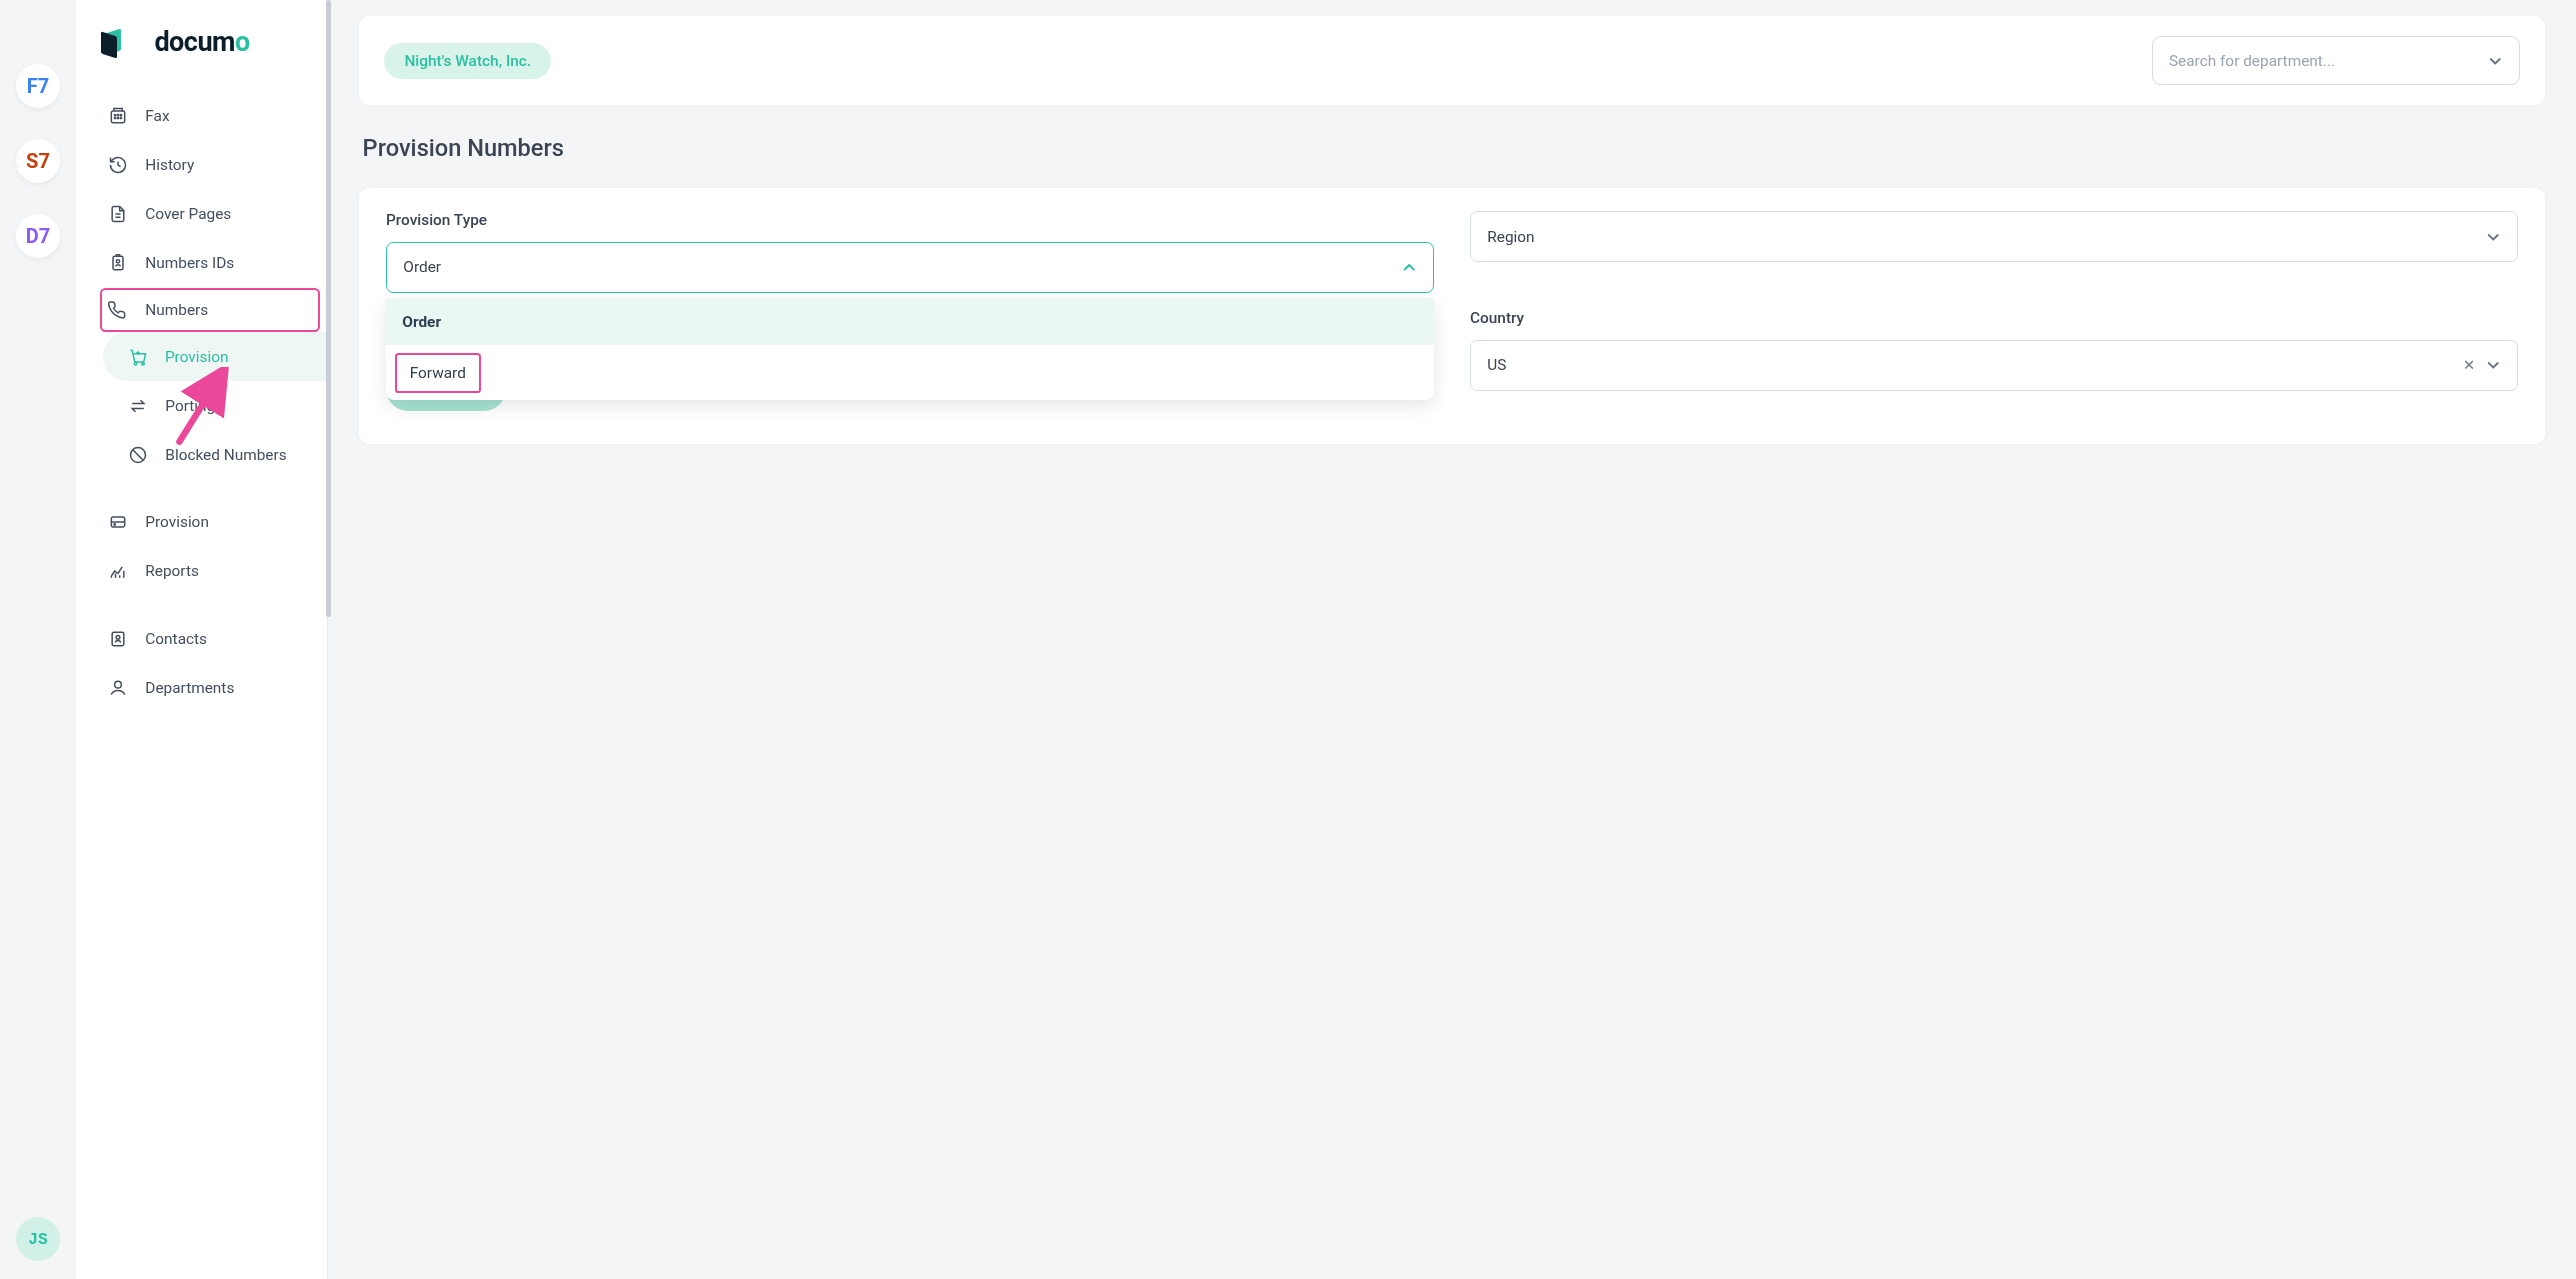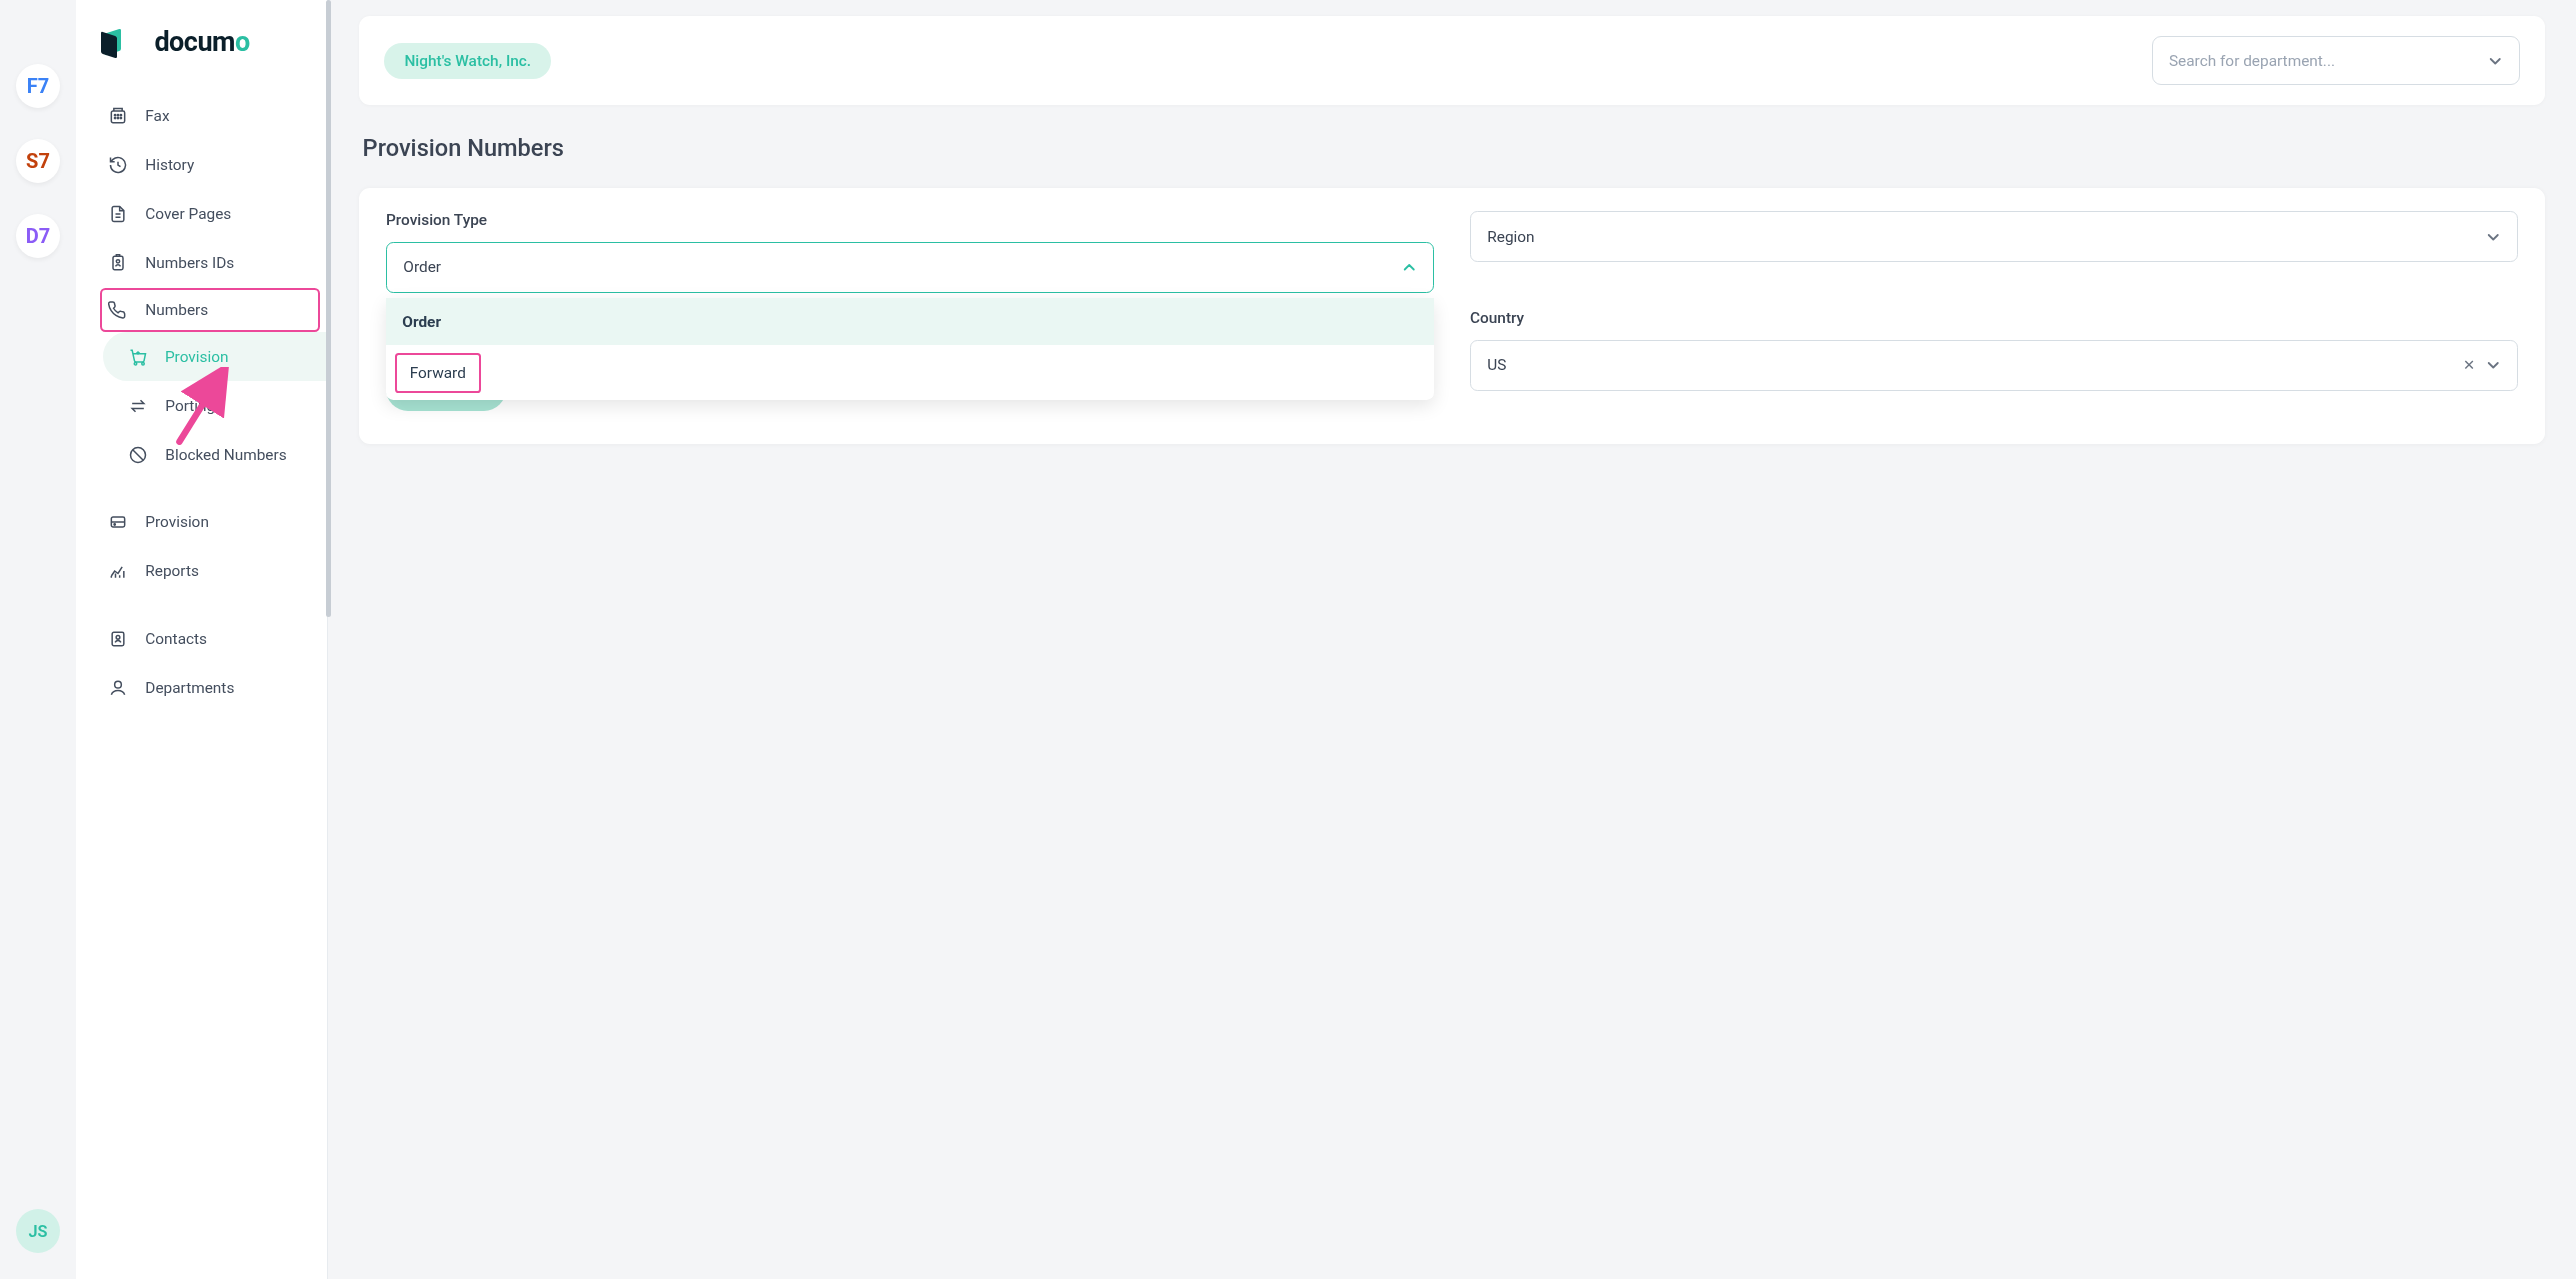--- a/index.html
+++ b/index.html
@@ -32,28 +32,29 @@
     font-weight: 700;
     font-size: 20px;
     cursor: pointer;
     box-shadow: 0 1.8px 5.4px rgba(0,0,0,0.06);
   }
   .rail-f7 { color: #3b82f6; }
   .rail-s7 { color: #c2410c; }
   .rail-d7 { color: #8b5cf6; }
   .app-rail .avatar {
     position: absolute;
-    bottom: 26px;
+    bottom: 18px;
     width: 44px; height: 44px;
     border-radius: 50%;
     background: #d1f1e8;
     color: #2bbfa3;
     display: flex; align-items: center; justify-content: center;
     font-weight: 600;
     font-size: 16.3px;
+    font-family: Liberation Mono, monospace;
   }
 
   
   .sidebar {
     width: 252px;
     background: #ffffff;
     border-right: 0.9px solid #e7ebef;
     display: flex;
     flex-direction: column;
     padding-top: 18px;

